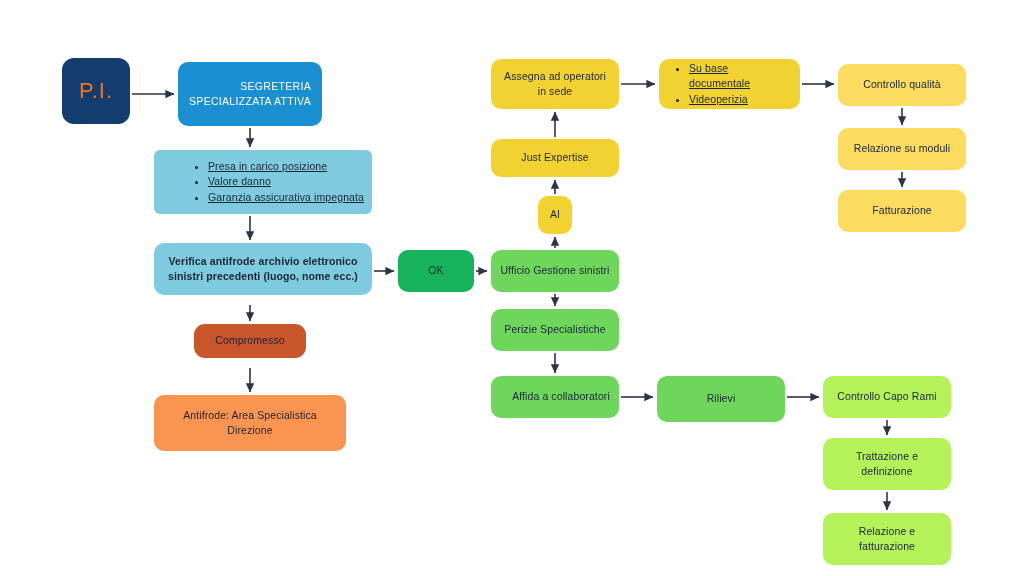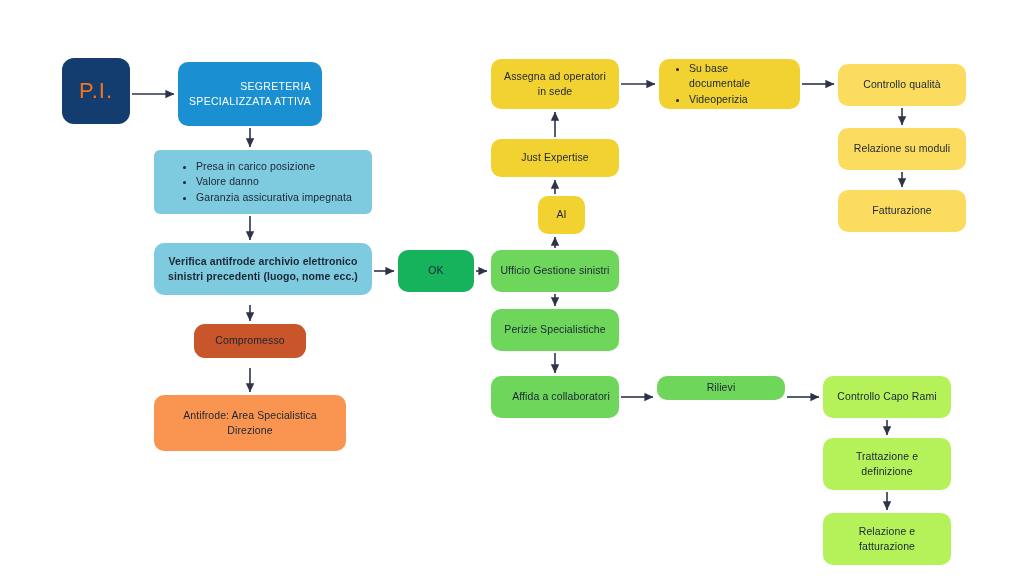--- a/index.html
+++ b/index.html
@@ -15,23 +15,24 @@
     justify-content:center;
     text-align:center;
     border-radius:10px;
     color:#1b2535;
     font-size:10.5px;
     line-height:1.45;
     padding:4px 8px;
     letter-spacing:.1px;
   }
   .node.bullets{
-    justify-content:center;
+    justify-content:flex-end;
     text-align:left;
     padding-left:16px;
+    text-decoration:underline;
   }
   .node ul{
     margin:0;
     padding:0 0 0 14px;
     list-style:disc;
   }
   .node ul li{margin:0;padding:0;}
 
   .pi{
     font-size:22px;
@@ -106,21 +107,21 @@
       </div>
       <div class="node" style="left: 154px; top: 395px; width: 192px; height: 56px; background: rgb(249, 149, 80); color: rgb(27, 37, 53);">
         <div><span>Antifrode: Area Specialistica</span><br><span>Direzione</span></div>
       </div>
       <div class="node" style="left: 398px; top: 250px; width: 76px; height: 42px; background: rgb(22, 178, 92); color: rgb(27, 37, 53);">
         <div><span>OK</span></div>
       </div>
       <div class="node" style="left: 491px; top: 250px; width: 128px; height: 42px; background: rgb(111, 214, 92); color: rgb(27, 37, 53);">
         <div><span>Ufficio Gestione sinistri</span></div>
       </div>
-      <div class="node" style="left: 538px; top: 196px; width: 47px; height: 38px; background: rgb(242, 210, 48); color: rgb(27, 37, 53);">
+      <div class="node" style="left: 538px; top: 196px; width: 34px; height: 38px; background: rgb(242, 210, 48); color: rgb(27, 37, 53);">
         <div><span>AI</span></div>
       </div>
       <div class="node" style="left: 491px; top: 139px; width: 128px; height: 38px; background: rgb(242, 210, 48); color: rgb(27, 37, 53);">
         <div><span>Just Expertise</span></div>
       </div>
       <div class="node" style="left: 491px; top: 59px; width: 128px; height: 50px; background: rgb(242, 210, 48); color: rgb(27, 37, 53);">
         <div><span>Assegna ad operatori</span><br><span>in sede</span></div>
       </div>
       <div class="node bullets" style="left: 659px; top: 59px; width: 141px; height: 50px; background: rgb(242, 210, 48); color: rgb(27, 37, 53);">
         <ul>
@@ -136,21 +137,21 @@
       </div>
       <div class="node" style="left: 838px; top: 190px; width: 128px; height: 42px; background: rgb(252, 220, 95); color: rgb(27, 37, 53);">
         <div><span>Fatturazione</span></div>
       </div>
       <div class="node" style="left: 491px; top: 309px; width: 128px; height: 42px; background: rgb(111, 214, 92); color: rgb(27, 37, 53);">
         <div><span>Perizie Specialistiche</span></div>
       </div>
       <div class="node" style="left: 491px; top: 376px; width: 128px; height: 42px; background: rgb(111, 214, 92); color: rgb(27, 37, 53); padding-left: 20px;">
         <div><span>Affida a collaboratori</span></div>
       </div>
-      <div class="node" style="left: 657px; top: 376px; width: 128px; height: 24px; background: rgb(111, 214, 92); color: rgb(27, 37, 53);">
+      <div class="node" style="left: 657px; top: 376px; width: 128px; height: 46px; background: rgb(111, 214, 92); color: rgb(27, 37, 53);">
         <div><span>Rilievi</span></div>
       </div>
       <div class="node" style="left: 823px; top: 376px; width: 128px; height: 42px; background: rgb(181, 242, 90); color: rgb(27, 37, 53);">
         <div><span>Controllo Capo Rami</span></div>
       </div>
       <div class="node" style="left: 823px; top: 438px; width: 128px; height: 52px; background: rgb(181, 242, 90); color: rgb(27, 37, 53);">
         <div><span>Trattazione e</span><br><span>definizione</span></div>
       </div>
       <div class="node" style="left: 823px; top: 513px; width: 128px; height: 52px; background: rgb(181, 242, 90); color: rgb(27, 37, 53);">
         <div><span>Relazione e</span><br><span>fatturazione</span></div>

